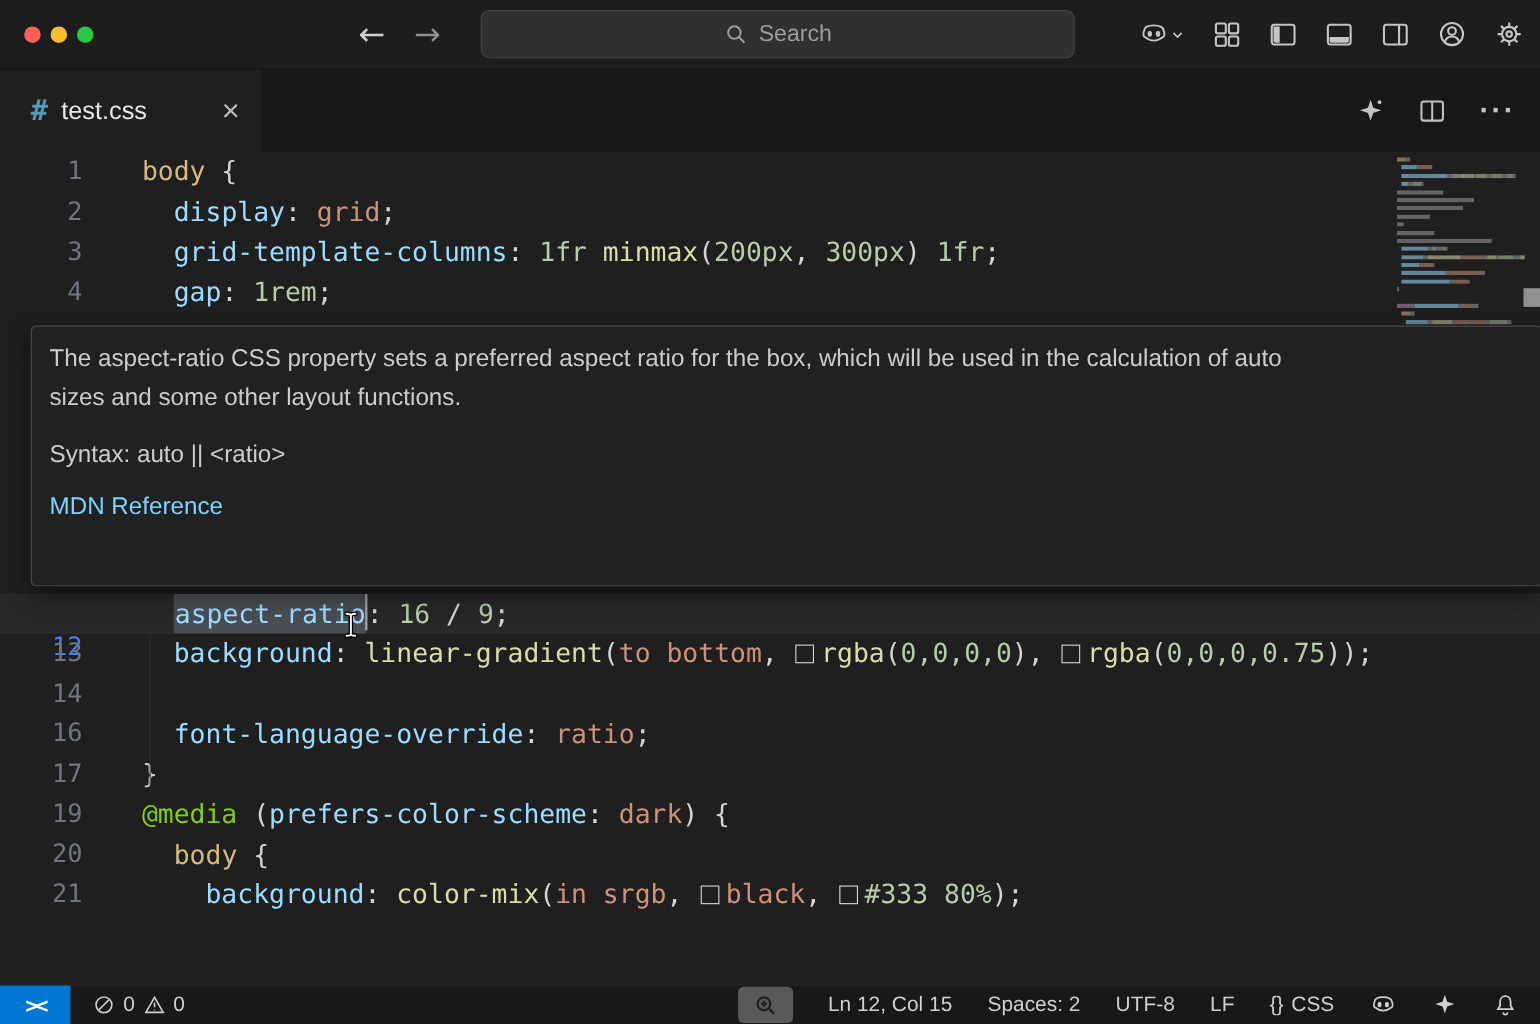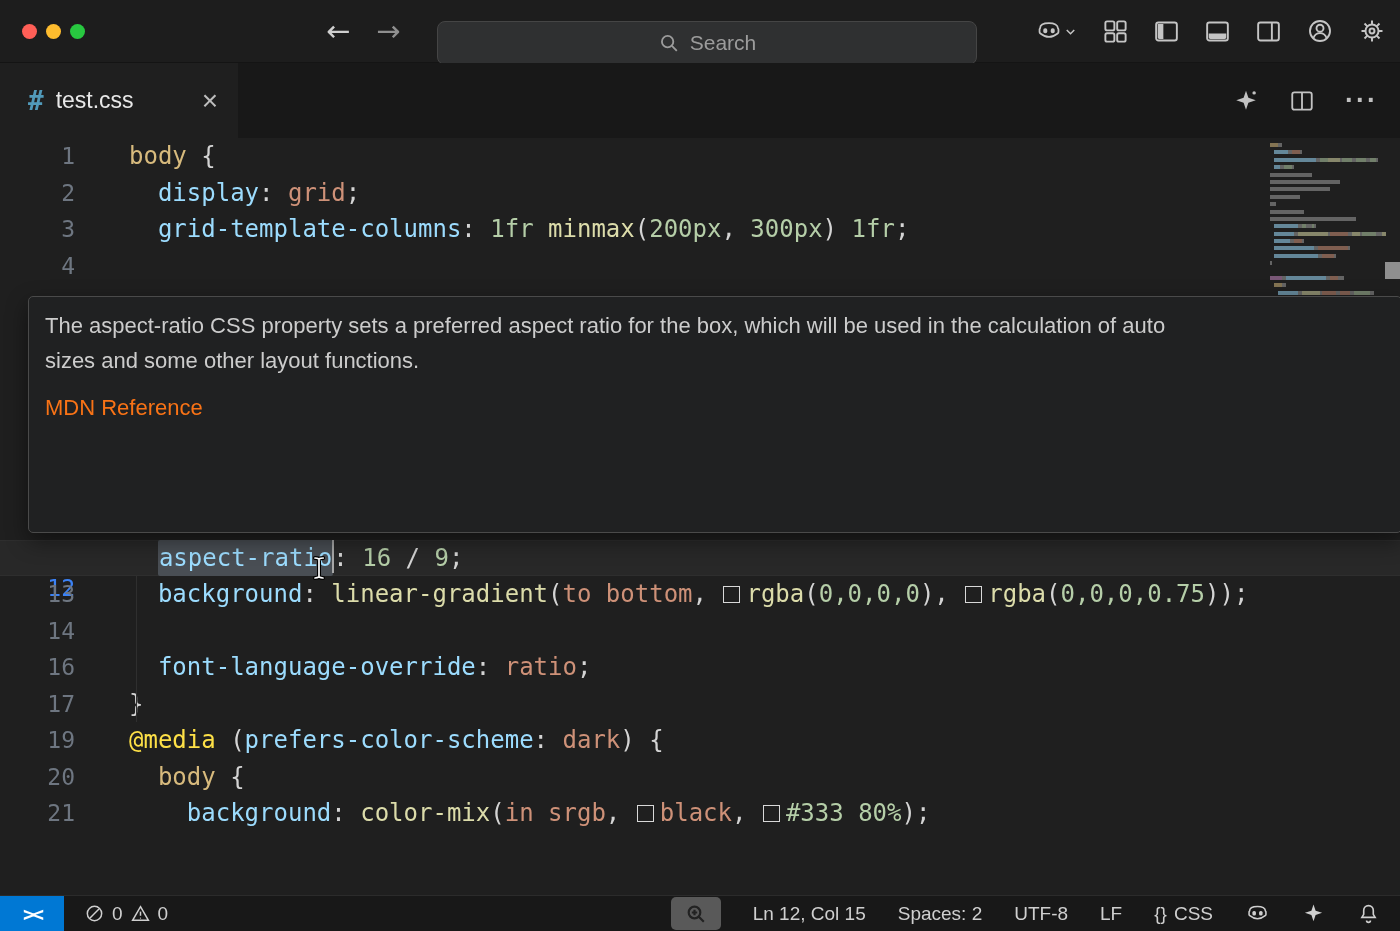--- a/index.html
+++ b/index.html
@@ -7,21 +7,21 @@
        font-family:"Liberation Sans",sans-serif;color:#ccc;}
 
   
   .titlebar{position:absolute;top:0;left:0;right:0;height:62px;background:#1d1d1d;border-bottom:1px solid #141414;}
   .traffic{position:absolute;left:22px;top:24px;display:flex;}
   .tl{width:15px;height:15px;border-radius:50%;margin-right:9px;display:inline-block;}
   .tl.red{background:#ff5f57}.tl.yellow{background:#febc2e}.tl.green{background:#28c840}
   .nav{position:absolute;left:326px;top:0;height:62px;display:flex;align-items:center;gap:26px;
        font-family:"DejaVu Sans",sans-serif;font-size:29px;}
   .nav .back{color:#cfcfcf}.nav .fwd{color:#8f8f8f}
-  .command-center{position:absolute;left:437px;top:21px;width:540px;height:44px;background:#2f3031;
+  .command-center{position:absolute;left:437px;top:9px;width:540px;height:44px;background:#2f3031;
        border:1px solid #454545;border-radius:8px;display:flex;align-items:center;justify-content:center;
        gap:10px;color:#9c9c9c;font-size:21px;box-sizing:border-box;}
   .tb-icons{position:absolute;right:14px;top:0;height:62px;display:flex;align-items:center;gap:24px;}
   .tb-icons svg{display:block}
   .icbtn{display:flex;align-items:center;}
 
   
   .tabbar{position:absolute;top:63px;left:0;right:0;height:75px;background:#181818;}
   .tab{position:absolute;left:0;top:0;width:238px;height:75px;background:#1f1f1f;display:flex;
        align-items:center;padding-left:28px;box-sizing:border-box;gap:12px;}
@@ -32,34 +32,34 @@
   .tab-actions .more{color:#c2c2c2;font-size:27px;font-weight:bold;letter-spacing:2px;}
 
   
   .editor{position:absolute;top:138px;left:0;right:0;bottom:35px;background:#1f1f1f;overflow:hidden;}
   .code-line{display:flex;height:36.5px;line-height:36.5px;font-family:"DejaVu Sans Mono",monospace;font-size:24px;}
   .gutter{width:75px;flex:none;text-align:right;color:#6e7681;font-size:23px;}
   .lcontent{padding-left:54px;white-space:pre;}
   .code-line.current{background:rgba(255,255,255,.045);box-shadow:inset 0 1px 0 #2e2e2e,inset 0 -1px 0 #2e2e2e;}
   .code-line.current .gutter{color:#3b82f6;margin-top:30px;}
   .tok-sel{color:#d7ba7d}.tok-prop{color:#9cdcfe}.tok-val{color:#ce9178}.tok-num{color:#b5cea8}
-  .tok-fn{color:#dcdcaa}.tok-pun{color:#d4d4d4}.tok-at{color:#fde047}
+  .tok-fn{color:#dcdcaa}.tok-pun{color:#d4d4d4}.tok-at{color:#84cc16}
   .word-hl{background:#494e54;padding:4px 1px;border-radius:2px;}
   .swatch{display:inline-block;width:15px;height:15px;border:1.5px solid #d8d8d8;background:transparent;
           margin:0 6px 0 2px;vertical-align:-1px;}
   .indent-guide{position:absolute;left:136px;top:438px;height:146px;border-left:1px solid #2f2f2f;}
   .caret{position:absolute;left:332px;top:402px;width:2px;height:33px;background:#a8a8a8;}
 
   
   .hover-tooltip{position:absolute;left:28px;right:-2px;top:158px;height:237px;box-sizing:border-box;
        background:#202122;border:1px solid #4a4a4a;border-radius:5px;padding:11px 16px;
        font-size:22px;color:#cccccc;box-shadow:0 8px 22px rgba(0,0,0,.45);z-index:30;}
   .hover-tooltip p{margin:0 0 17px;line-height:35px;}
   .pre-line{white-space:pre-line;}
-  .mdn-link{color:#f97316;text-decoration:none;cursor:pointer;}
+  .mdn-link{color:#7dd3fc;text-decoration:none;cursor:pointer;}
 
   
   .minimap{position:absolute;right:14px;top:5px;width:116px;z-index:5;}
   .mini-row{height:4px;margin-bottom:3.4px;white-space:nowrap;overflow:hidden;font-size:0;}
   .mini-bar{display:inline-block;height:4px;opacity:.55;}
   .scroll-thumb{position:absolute;right:0;top:124px;width:15px;height:17px;background:rgba(255,255,255,.5);z-index:6;}
 
   
   .mouse-cursor{position:absolute;left:310px;top:554px;z-index:60;}
 
@@ -182,20 +182,21 @@
         <div class="code-line">
           <span class="gutter">2</span>
           <span class="lcontent"><span class="tok-pun">  </span><span class="tok-prop">display</span><span class="tok-pun">: </span><span class="tok-val">grid</span><span class="tok-pun">;</span></span>
         </div>
         <div class="code-line">
           <span class="gutter">3</span>
           <span class="lcontent"><span class="tok-pun">  </span><span class="tok-prop">grid-template-columns</span><span class="tok-pun">: </span><span class="tok-num">1fr </span><span class="tok-fn">minmax</span><span class="tok-pun">(</span><span class="tok-num">200px</span><span class="tok-pun">, </span><span class="tok-num">300px</span><span class="tok-pun">) </span><span class="tok-num">1fr</span><span class="tok-pun">;</span></span>
         </div>
         <div class="code-line">
           <span class="gutter">4</span>
+          <span class="lcontent"><span class="tok-pun">  </span><span class="tok-prop">gap</span><span class="tok-pun">: </span><span class="tok-num">1rem</span><span class="tok-pun">;</span></span>
         </div>
         <div class="code-line">
           <span class="gutter"></span>
           <span class="lcontent"></span>
         </div>
         <div class="code-line">
           <span class="gutter"></span>
           <span class="lcontent"></span>
         </div>
         <div class="code-line">
@@ -274,20 +275,21 @@
         <div class="mini-row"></div>
         <div class="mini-row"><span class="mini-bar" style="width: 12px; background: rgb(197, 134, 192);"></span><span class="mini-bar" style="width: 4px; background: rgb(157, 157, 157);"></span><span class="mini-bar" style="width: 40px; background: rgb(156, 220, 254);"></span><span class="mini-bar" style="width: 4px; background: rgb(157, 157, 157);"></span><span class="mini-bar" style="width: 8px; background: rgb(206, 145, 120);"></span><span class="mini-bar" style="width: 6px; background: rgb(157, 157, 157);"></span></div>
         <div class="mini-row"><span class="mini-bar" style="width: 4px; background: transparent;"></span><span class="mini-bar" style="width: 8px; background: rgb(215, 186, 125);"></span><span class="mini-bar" style="width: 4px; background: rgb(157, 157, 157);"></span></div>
         <div class="mini-row"><span class="mini-bar" style="width: 8px; background: transparent;"></span><span class="mini-bar" style="width: 20px; background: rgb(156, 220, 254);"></span><span class="mini-bar" style="width: 4px; background: rgb(157, 157, 157);"></span><span class="mini-bar" style="width: 18px; background: rgb(220, 220, 170);"></span><span class="mini-bar" style="width: 2px; background: rgb(157, 157, 157);"></span><span class="mini-bar" style="width: 14px; background: rgb(206, 145, 120);"></span><span class="mini-bar" style="width: 4px; background: rgb(157, 157, 157);"></span><span class="mini-bar" style="width: 10px; background: rgb(206, 145, 120);"></span><span class="mini-bar" style="width: 4px; background: rgb(157, 157, 157);"></span><span class="mini-bar" style="width: 8px; background: rgb(181, 206, 168);"></span><span class="mini-bar" style="width: 8px; background: rgb(181, 206, 168);"></span><span class="mini-bar" style="width: 4px; background: rgb(157, 157, 157);"></span></div>
       </div>
     <div class="scroll-thumb"></div>
 
     <div class="hover-tooltip">
       <p class="pre-line">The aspect-ratio CSS property sets a preferred aspect ratio for the box, which will be used in the calculation of auto
 sizes and some other layout functions.</p>
+      <p>Syntax: auto || &lt;ratio&gt;</p>
       <a class="mdn-link">MDN Reference</a>
     </div>
   </div>
 
   <div class="mouse-cursor">
     <svg width="18" height="28" viewBox="0 0 18 28">
         <g stroke="#000" stroke-width="4" fill="none" stroke-linecap="round">
           <path d="M5 4c2.2 0 4 .9 4 .9S11 4 13.2 4M9 4.9v18.2M5 24c2.2 0 4-.9 4-.9s1.8.9 4 .9"></path>
         </g>
         <g stroke="#fff" stroke-width="1.7" fill="none" stroke-linecap="round">

